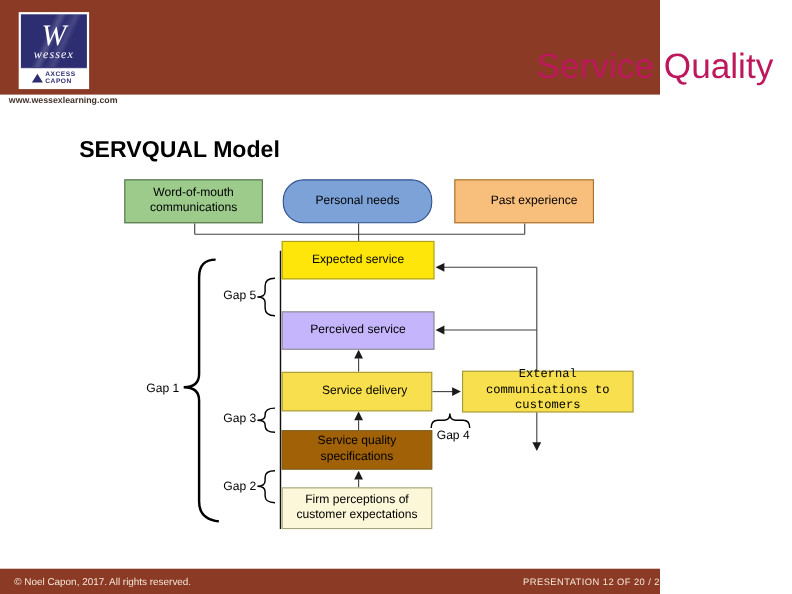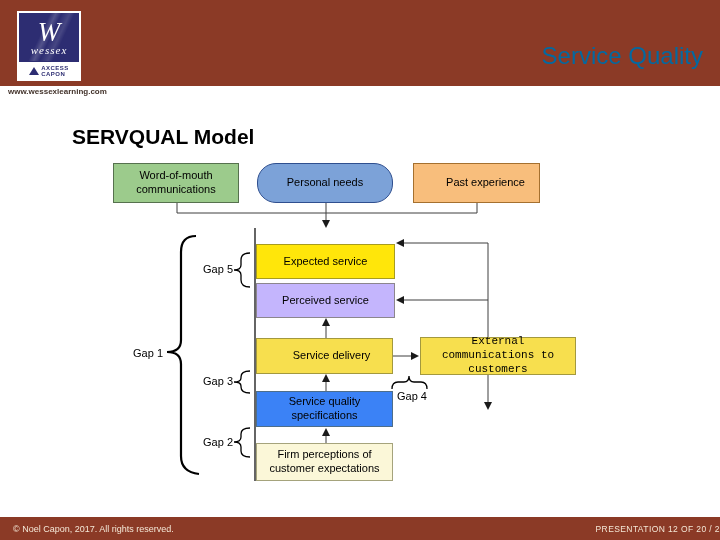--- a/index.html
+++ b/index.html
@@ -1,23 +1,23 @@
 <!DOCTYPE html>
 <html><head>
 <meta charset="utf-8">
 <style>
   html,body{margin:0;padding:0;background:#666;}
   #slide{position:relative;width:720px;height:540px;background:#ffffff;overflow:hidden;
          font-family:"Liberation Sans",sans-serif;-webkit-font-smoothing:antialiased;}
 
   
-  .band{position:absolute;left:0;width:720px;background:#8B3A26;}
+  .band{position:absolute;left:0;width:600px;background:#8B3A26;}
   #header-band{top:0;height:86px;}
   #footer-band{top:517px;height:23px;display:flex;align-items:center;justify-content:space-between;}
-  #header-title{position:absolute;right:17px;top:42px;font-size:24px;color:#0369a1;}
+  #header-title{position:absolute;right:17px;top:42px;font-size:32px;color:#be185d;}
 
   
   #logo{position:absolute;left:17px;top:11px;width:64px;height:70px;background:#ffffff;
         box-sizing:border-box;padding:2px;display:flex;flex-direction:column;}
   #logo-top{flex:1;background:#2D2D72;background-image:linear-gradient(115deg,rgba(255,255,255,0) 38%,rgba(255,255,255,.18) 45%,rgba(255,255,255,0) 52%,rgba(255,255,255,.12) 62%,rgba(255,255,255,0) 68%);
         display:flex;flex-direction:column;align-items:center;justify-content:center;color:#fff;}
   #logo-monogram{font-family:"Liberation Serif",serif;font-style:italic;font-size:27px;line-height:26px;}
   #logo-brand{font-family:"Liberation Serif",serif;font-style:italic;font-size:11px;letter-spacing:1px;line-height:11px;}
   #logo-bottom{height:17px;background:#fff;border-top:1px solid #2D2D72;display:flex;align-items:center;justify-content:center;gap:2px;}
   #logo-triangle{width:0;height:0;border-left:5px solid transparent;border-right:5px solid transparent;border-bottom:8px solid #2D2D72;}
@@ -30,21 +30,21 @@
   #slide-heading{position:absolute;left:72px;top:125px;font-size:21px;font-weight:bold;color:#000;}
 
   
   .dbox{position:absolute;box-sizing:border-box;display:flex;align-items:center;justify-content:center;
         text-align:center;font-size:11px;line-height:1.25;color:#000;padding:1px 4px;}
   .top-row{border:1px solid transparent;}
   #box-word-of-mouth{left:113px;top:163px;width:126px;height:40px;border-color:#56714E;}
   #box-personal-needs{left:257px;top:163px;width:136px;height:40px;border-color:#2F4F8F;border-radius:19px;}
   #box-past-experience{left:413px;top:163px;width:127px;height:40px;border-color:#A5702F;}
   .ybox{border:1px solid rgba(95,95,50,.55);}
-  #box-expected{left:256px;top:244px;width:139px;height:35px;}
+  #box-expected{left:256px;top:219px;width:139px;height:35px;}
   #box-perceived{left:256px;top:283px;width:139px;height:35px;}
   #box-delivery{left:256px;top:338px;width:137px;height:36px;}
   #box-external{left:420px;top:337px;width:156px;height:38px;font-family:Liberation Mono, monospace;}
   #box-specs{left:256px;top:391px;width:137px;height:36px;}
   #box-firm{left:256px;top:443px;width:137px;height:38px;}
 
   
   .gap-label{position:absolute;font-size:11px;color:#000;}
   #gap5-label{left:191px;top:263px;width:42px;text-align:right;}
   #gap1-label{left:129px;top:347px;width:34px;text-align:right;}
@@ -123,21 +123,21 @@
   </svg>
 
   <div id="box-word-of-mouth" class="dbox top-row" style="background-color: rgb(156, 203, 140);">Word-of-mouth communications</div>
   <div id="box-personal-needs" class="dbox top-row" style="background-color: rgb(124, 162, 216);">Personal needs</div>
   <div id="box-past-experience" class="dbox top-row" style="background-color: rgb(248, 190, 124); padding-left: 22px;">Past experience</div>
 
   <div id="box-expected" class="dbox ybox" style="background-color: rgb(255, 230, 10);">Expected service</div>
   <div id="box-perceived" class="dbox ybox" style="background-color: #c4b5fd;">Perceived service</div>
   <div id="box-delivery" class="dbox ybox" style="background-color: rgb(247, 223, 78); padding-left: 18px;">Service delivery</div>
   <div id="box-external" class="dbox ybox" style="background-color: rgb(247, 223, 78);">External communications to customers</div>
-  <div id="box-specs" class="dbox ybox" style="background-color: #3b82f6;">Service quality specifications</div>
+  <div id="box-specs" class="dbox ybox" style="background-color: #a16207;">Service quality specifications</div>
   <div id="box-firm" class="dbox ybox" style="background-color: rgb(251, 247, 216);">Firm perceptions of customer expectations</div>
 
   <div id="gap5-label" class="gap-label">Gap 5</div>
   <div id="gap1-label" class="gap-label">Gap 1</div>
   <div id="gap3-label" class="gap-label">Gap 3</div>
   <div id="gap2-label" class="gap-label">Gap 2</div>
   <div id="gap4-label" class="gap-label">Gap 4</div>
 
   <div id="footer-band" class="band">
     <span id="footer-copyright">© Noel Capon, 2017. All rights reserved.</span>

